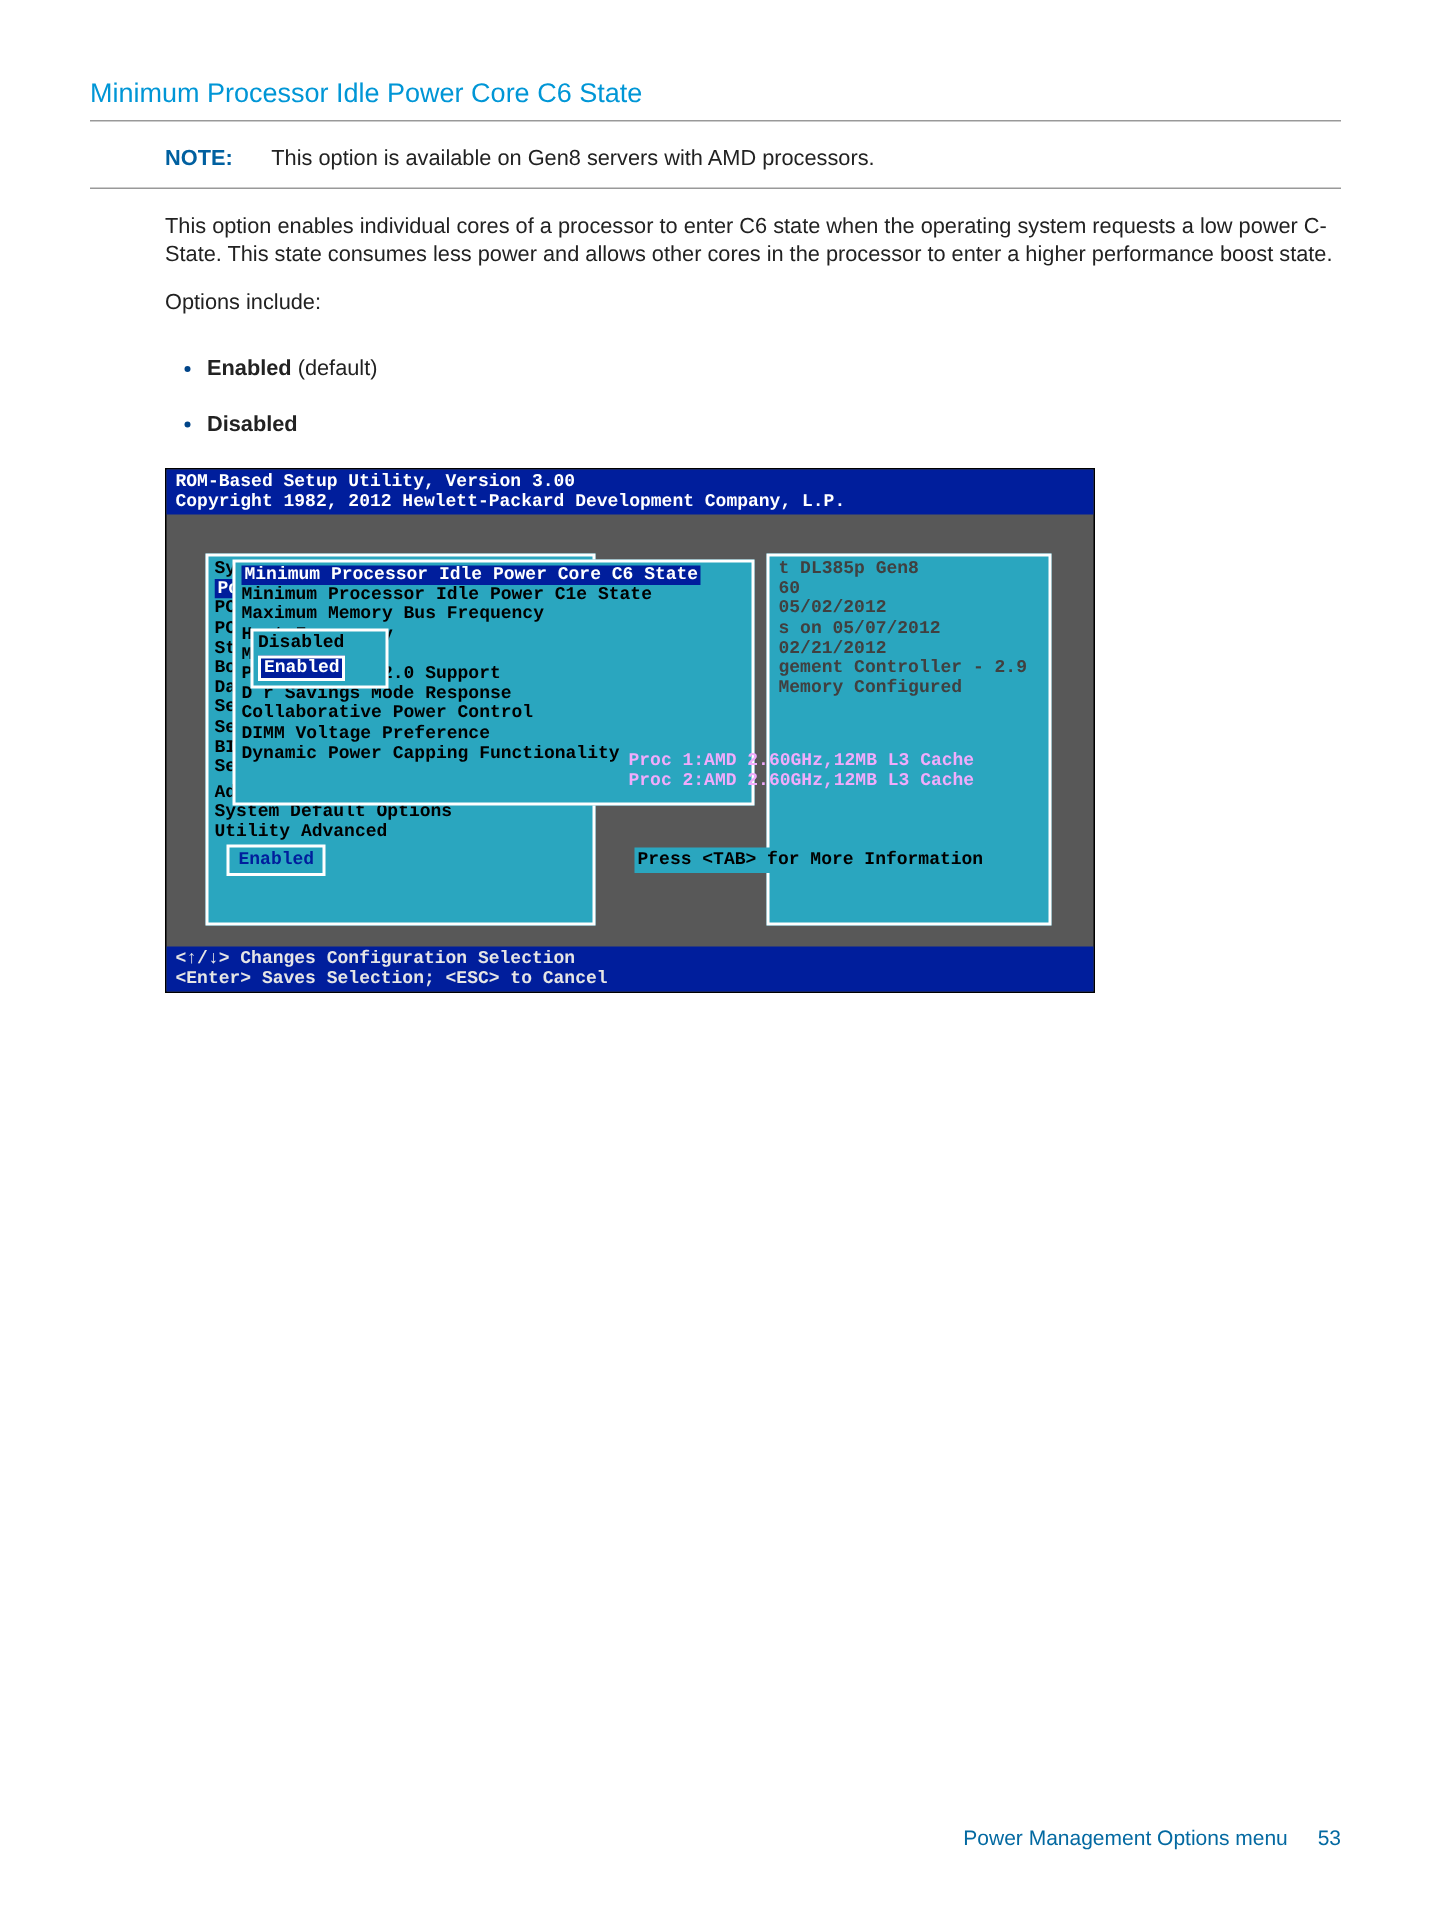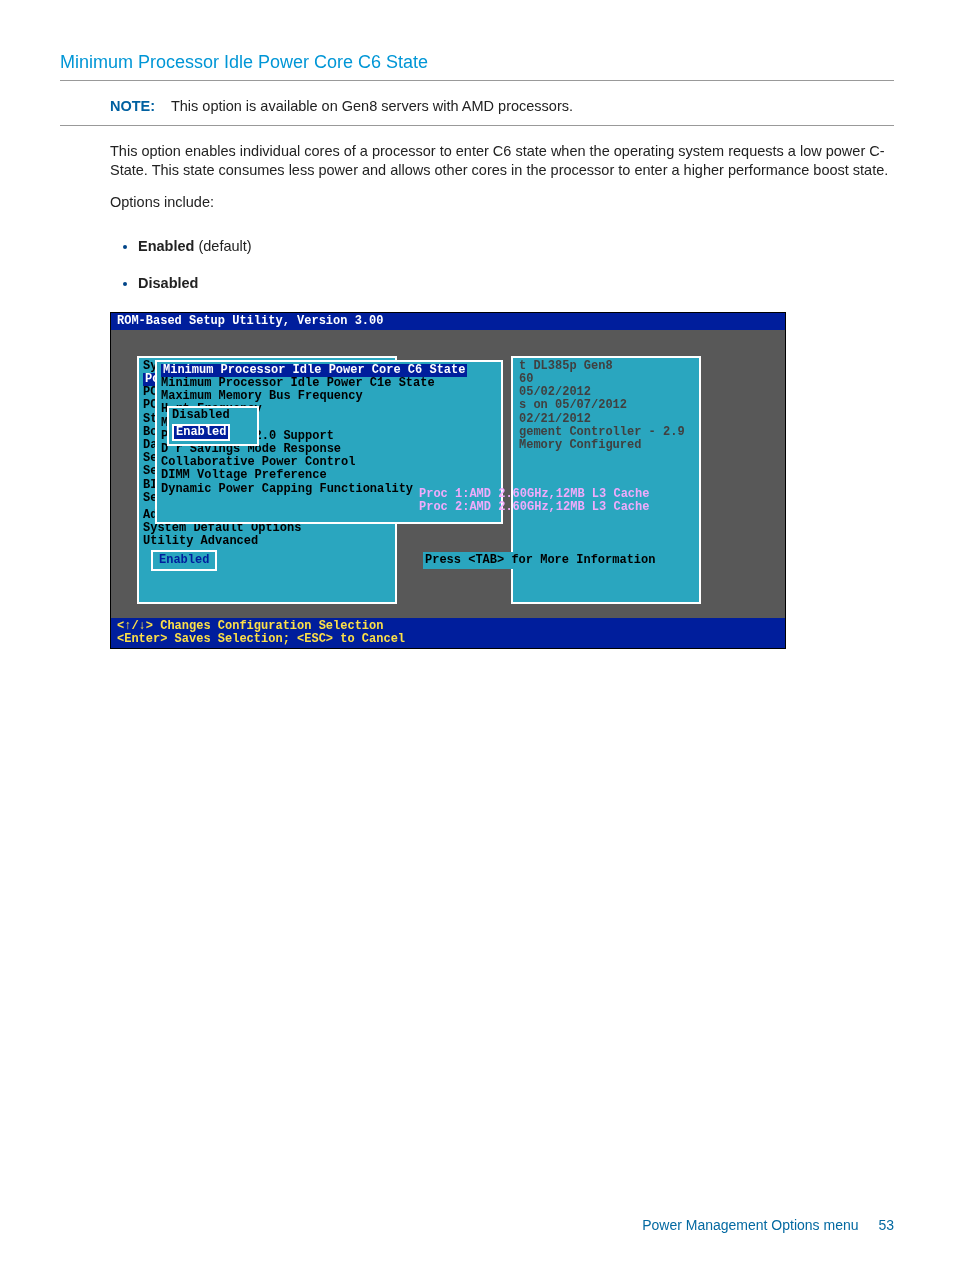--- a/index.html
+++ b/index.html
@@ -23,35 +23,35 @@
       margin-bottom: 10px;
     }
     .note-row {
       border-bottom: 1px solid #999;
       padding: 6px 0 8px 50px;
       margin-bottom: 10px;
     }
     .note-label {
       color: #0060a0;
       font-weight: 700;
-      margin-right: 12px;
+      margin-right: 22px;
     }
     .body-text {
       padding: 6px 0 6px 50px;
     }
     ul.opts {
       margin: 4px 0 14px 50px;
       padding-left: 28px;
     }
     ul.opts li { margin: 18px 0; list-style: disc; color: #222;}
     ul.opts li::marker { color: #004488; }
     .bold { font-weight: 700; }
     .bios-shot {
       margin-left: 50px;
-      width: 676px;
+      width: 620px;
       font-family: "Courier New", monospace;
       font-size: 12px;
       line-height: 1.1;
       background: #585858;
       border: 1px solid #000;
       color: #fff;
       position: relative;
     }
     .bios-header {
       background: #001e9c;
@@ -59,21 +59,21 @@
       padding: 2px 6px;
       font-weight: 700;
     }
     .bios-body {
       position: relative;
       height: 288px;
       padding-left: 17px;
     }
     .bios-footer {
       background: #001e9c;
-      color: #fde047;
+      color: #e5e5e5;
       padding: 2px 6px;
       font-weight: 700;
     }
     .panel-main {
       position: absolute;
       left: 26px; top: 26px;
       width: 260px; height: 248px;
       background: #2aa6bf;
       color: #000;
       border: 2px double #fff;
@@ -173,20 +173,21 @@
     <span class="bold">Enabled</span><span> (default)</span>
   </li>
   <li>
     <span class="bold">Disabled</span><span></span>
   </li>
 </ul>
 
 <div class="bios-shot">
   <div class="bios-header">
     <div>ROM-Based Setup Utility, Version 3.00</div>
+    <div>Copyright 1982, 2012 Hewlett-Packard Development Company, L.P.</div>
   </div>
 
   <div class="bios-body">
 
     <div class="panel-main">
       <div class="item">Sy</div>
       <div class="item"><span class="hi">Po</span></div>
       <div class="item">PC</div>
       <div class="item">PC</div>
       <div class="item">St</div>

